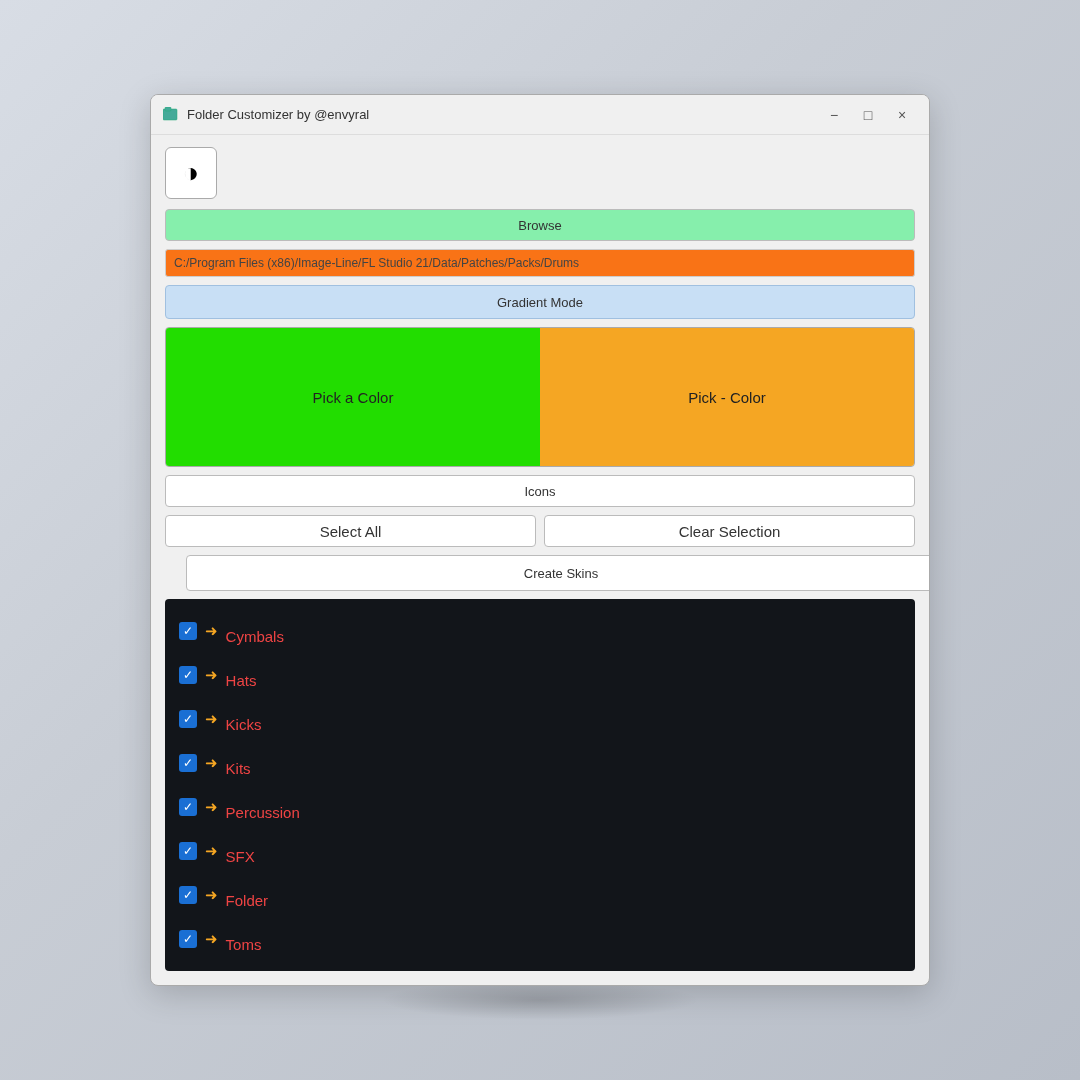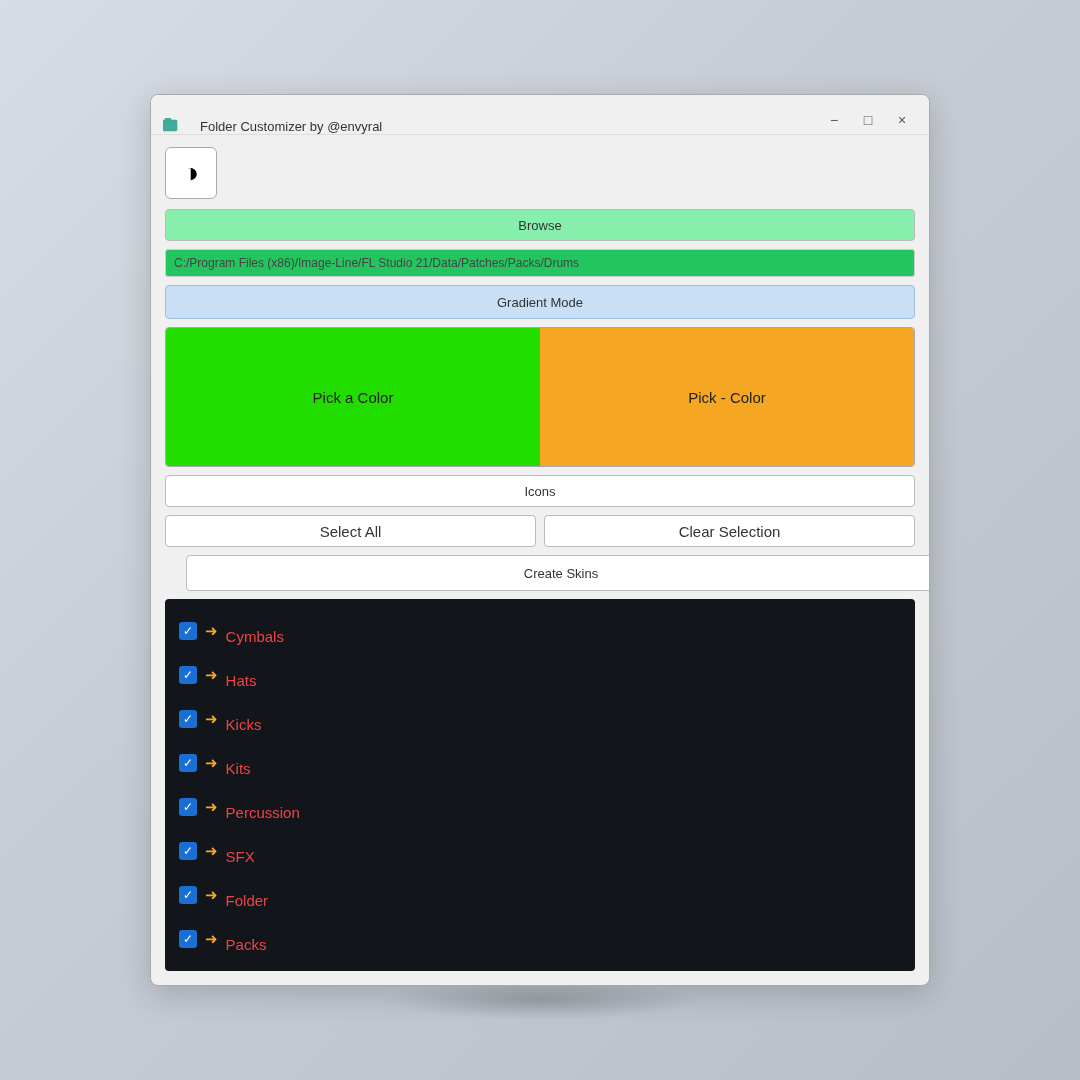--- a/index.html
+++ b/index.html
@@ -37,24 +37,23 @@
       overflow: hidden;
       position: relative;
       z-index: 1;
     }
 
     .titlebar {
       background: #f0f0f0;
       border-bottom: 1px solid #ddd;
       height: 40px;
       display: flex;
-      align-items: flex-end;
+      align-items: center;
       padding: 0 12px;
       user-select: none;
-      gap: 13px;
     }
 
     .titlebar-icon {
       width: 16px;
       height: 16px;
       margin-right: 8px;
       flex-shrink: 0;
     }
 
     .titlebar-title {
@@ -136,21 +135,21 @@
       font-size: 13px;
       color: #333;
       display: flex;
       align-items: center;
       justify-content: center;
     }
 
     .path-bar {
       width: 100%;
       height: 28px;
-      background: #22c55e;
+      background: #f97316;
       border: 1px solid #ccc;
       border-radius: 3px;
       padding: 0 8px;
       font-size: 12px;
       color: #444;
       display: flex;
       align-items: center;
     }
 
     .gradient-mode-btn {
@@ -363,18 +362,18 @@
             <span class="checkbox-check">✓</span>
           </div>
           <span class="arrow-icon">➜</span>
           <span class="file-name">Folder</span>
         </div>
         <div class="file-item">
           <div class="checkbox">
             <span class="checkbox-check">✓</span>
           </div>
           <span class="arrow-icon">➜</span>
-          <span class="file-name">Packs</span>
+          <span class="file-name">Toms</span>
         </div>
       </div>
 
   </div>
 </div>
 
 </body></html>

